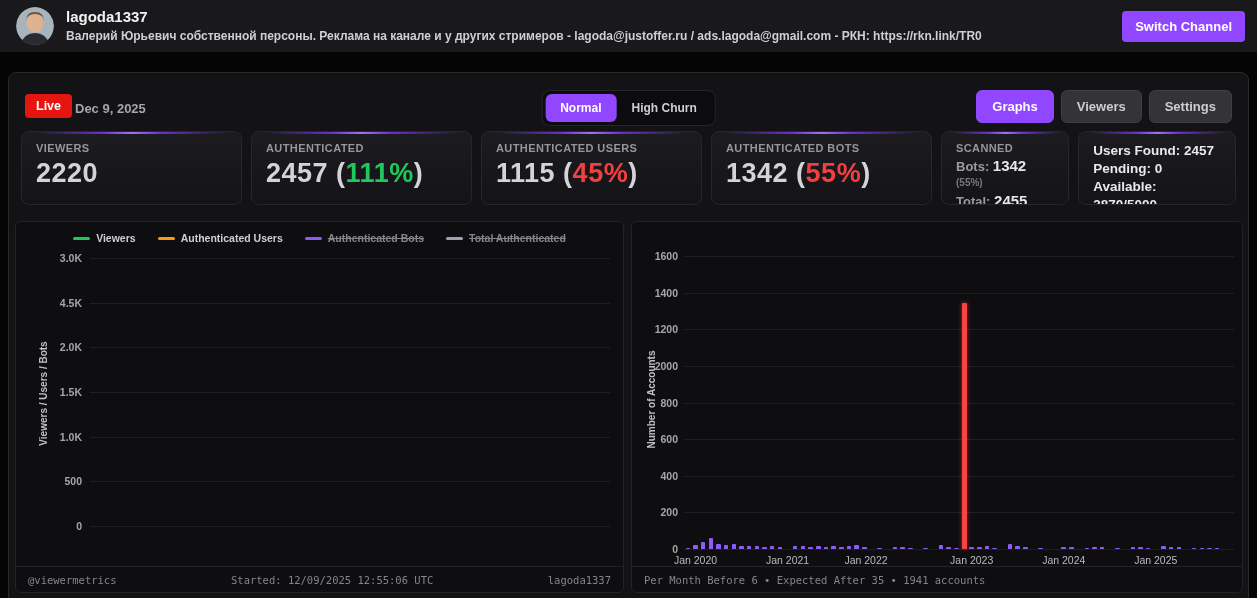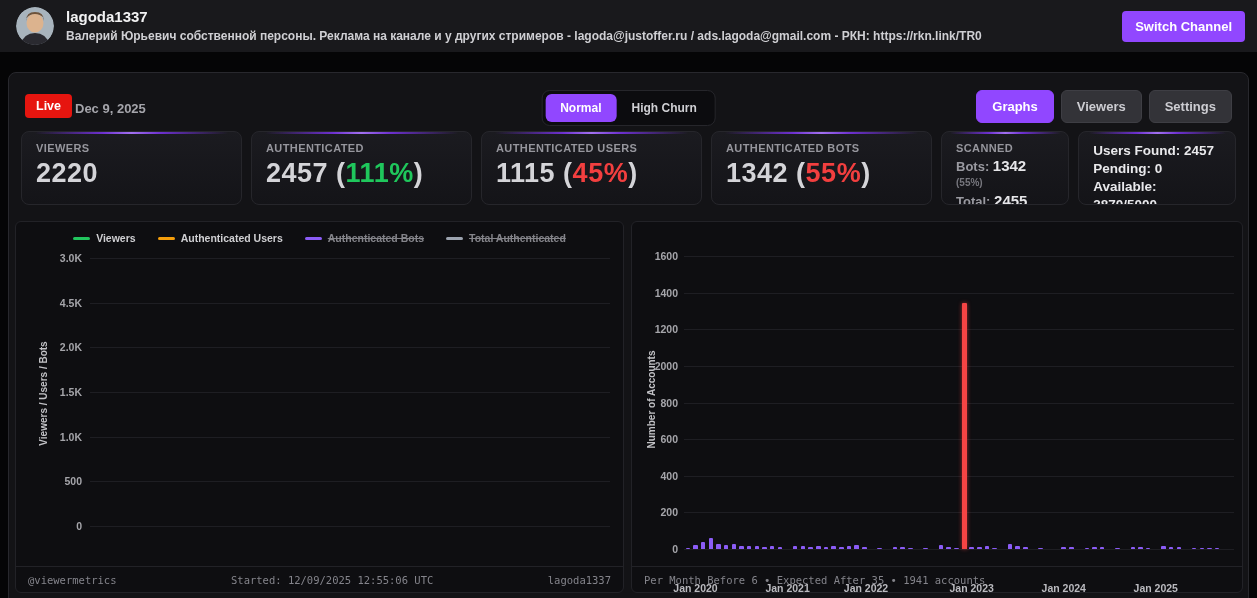--- a/index.html
+++ b/index.html
@@ -57,21 +57,21 @@
   .legend { position:absolute; top:10px; left:0; right:0; display:flex; justify-content:center; gap:22px; }
   .legend-item { display:flex; align-items:center; gap:6px; cursor:pointer; }
   .legend-line { width:17px; height:3px; border-radius:2px; }
   .legend-sq { width:11px; height:11px; border-radius:2px; }
   .legend-label { font-size:10.5px; font-weight:bold; color:#cfcfd2; }
   .legend-item.disabled .legend-label { color:#84848a; text-decoration:line-through; }
 
   .y-title { position:absolute; color:#c2c2c6; font-size:10px; font-weight:bold; transform:rotate(-90deg); transform-origin:center; white-space:nowrap; }
   .gridline { position:absolute; left:0; right:0; height:1px; background:#1e1e23; }
   .ytick { position:absolute; right:0; color:#a5a5aa; font-size:10.5px; font-weight:bold; text-align:right; }
-  .xtick { position:absolute; color:#bababf; font-size:10.5px; font-weight:bold; transform:translateX(-50%); white-space:nowrap;margin-top:28px; }
+  .xtick { position:absolute; color:#bababf; font-size:10.5px; font-weight:normal; transform:translateX(-50%); white-space:nowrap; }
   .bar { position:absolute; bottom:0; border-radius:1px 1px 0 0; }
 
   .chart-footer { position:absolute; left:0; right:0; bottom:0; height:26px; border-top:1px solid #222227;
     font-family:"DejaVu Sans Mono", monospace; font-size:10.5px; color:#84848b; display:flex; align-items:center; padding:0 12px; }
   .chart-footer .fc-left { flex:0 0 auto; }
   .chart-footer .fc-center { flex:1 1 auto; text-align:center; }
   .chart-footer .fc-right { flex:0 0 auto; }
 </style>
 </head>
 <body>

